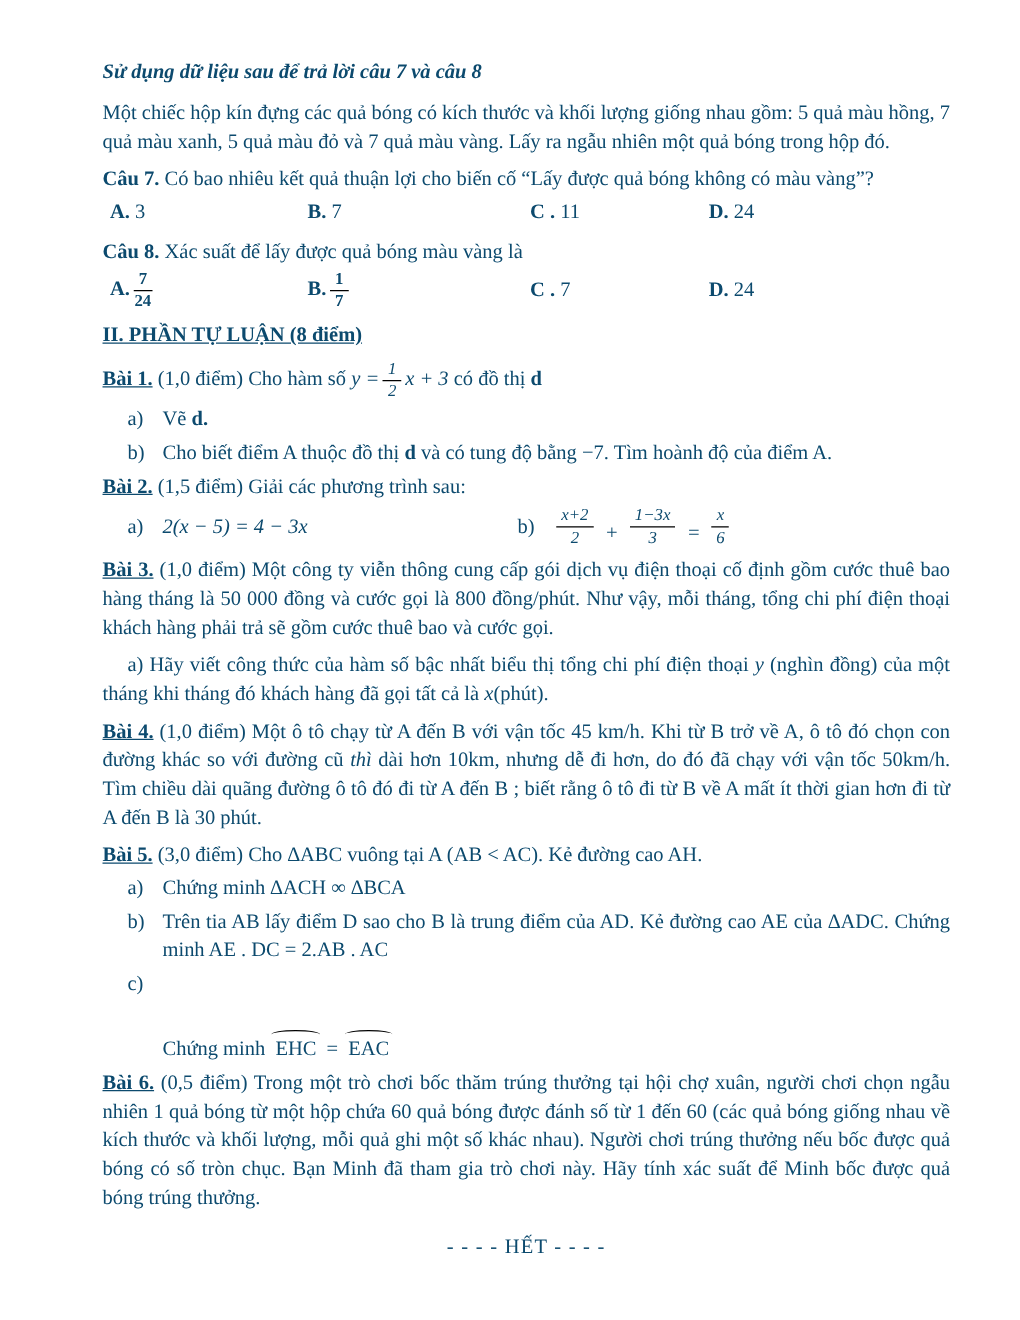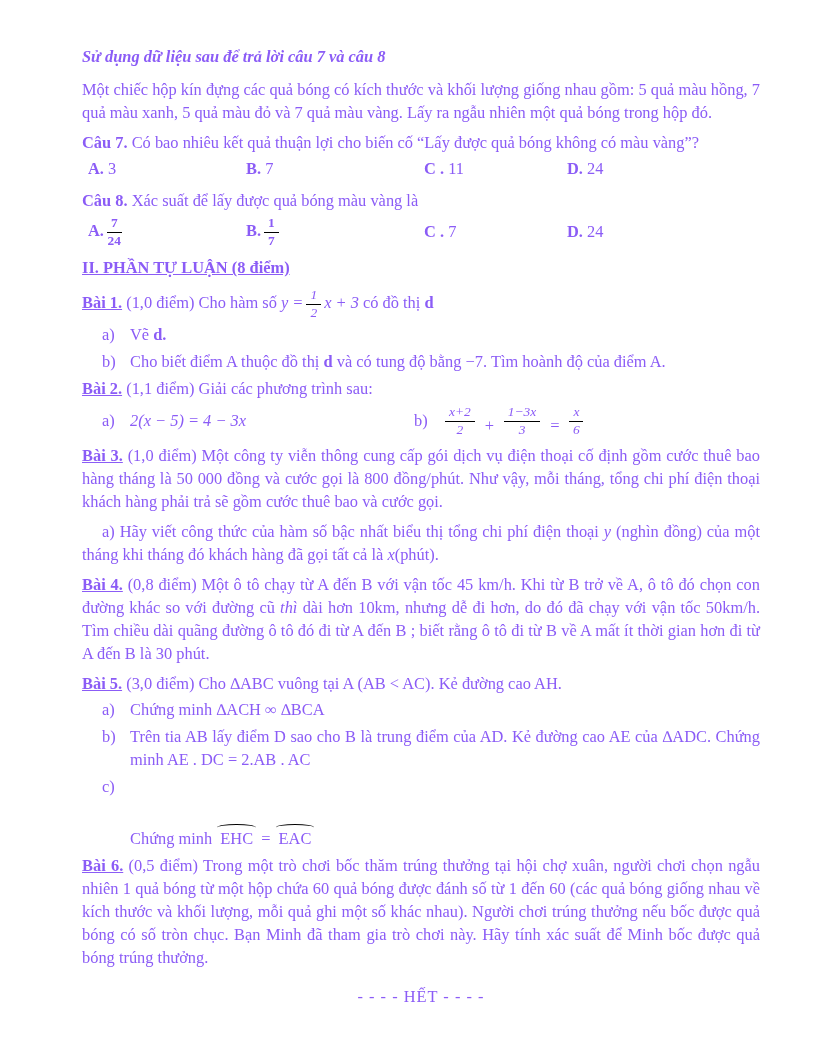--- a/index.html
+++ b/index.html
@@ -6,21 +6,21 @@
   html, body { background: #ffffff; }
   .page {
     position: relative;
     width: 816px; height: 1056px;
     margin: 0 auto;
     background: #ffffff;
     padding: 46px 56px 28px 82px;
     font-family: "Liberation Serif", serif;
     font-size: 16.4px;
     line-height: 1.4;
-    color: #8b5cf6;
+    color: #0c4a6e;
     overflow: hidden;
   }
   .note { font-weight: bold; font-style: italic; margin-bottom: 10px; }
   .para { text-align: justify; margin-bottom: 7px; }
   .qline { margin-top: 4px; margin-bottom: 3px; }
   .opts {
     display: grid;
     grid-template-columns: 158px 178px 143px auto;
     padding-left: 6px;
     margin: 3px 0 9px;
@@ -141,21 +141,21 @@
     <span class="marker">b)</span>
     <span class="licontent">
       <span>Cho biết điểm A thuộc đồ thị</span>
       <b>d</b>
       <span>và có tung độ bằng −7. Tìm hoành độ của điểm A.</span>
     </span>
   </div>
 
   <p class="titleline">
     <b class="blabel">Bài 2.</b>
-    <span>(1,1 điểm) Giải các phương trình sau:</span>
+    <span>(1,5 điểm) Giải các phương trình sau:</span>
   </p>
   <div class="eqrow">
     <span class="cell">
       <span class="marker">a)</span>
       <span class="math">2(x − 5) = 4 − 3x</span>
     </span>
     <span class="cell">
       <span class="marker">b)</span>
       <span class="eqparts">
         <span class="frac mathfrac">
@@ -182,21 +182,21 @@
   </p>
   <p class="para indent">
     <span>a) Hãy viết công thức của hàm số bậc nhất biểu thị tổng chi phí điện thoại</span>
     <i>y</i>
     <span>(nghìn đồng) của một tháng khi tháng đó khách hàng đã gọi tất cả là</span>
     <i>x</i><span>(phút).</span>
   </p>
 
   <p class="para">
     <b class="blabel">Bài 4.</b>
-    <span>(0,8 điểm) Một ô tô chạy từ A đến B với vận tốc 45 km/h. Khi từ B trở về A, ô tô đó chọn con đường khác so với đường cũ</span>
+    <span>(1,0 điểm) Một ô tô chạy từ A đến B với vận tốc 45 km/h. Khi từ B trở về A, ô tô đó chọn con đường khác so với đường cũ</span>
     <i>thì</i>
     <span>dài hơn 10km, nhưng dễ đi hơn, do đó đã chạy với vận tốc 50km/h. Tìm chiều dài quãng đường ô tô đó đi từ A đến B ; biết rằng ô tô đi từ B về A mất ít thời gian hơn đi từ A đến B là 30 phút.</span>
   </p>
 
   <p class="titleline">
     <b class="blabel">Bài 5.</b>
     <span>(3,0 điểm) Cho ∆ABC vuông tại A (AB &lt; AC). Kẻ đường cao AH.</span>
   </p>
   <div class="li">
     <span class="marker">a)</span>

